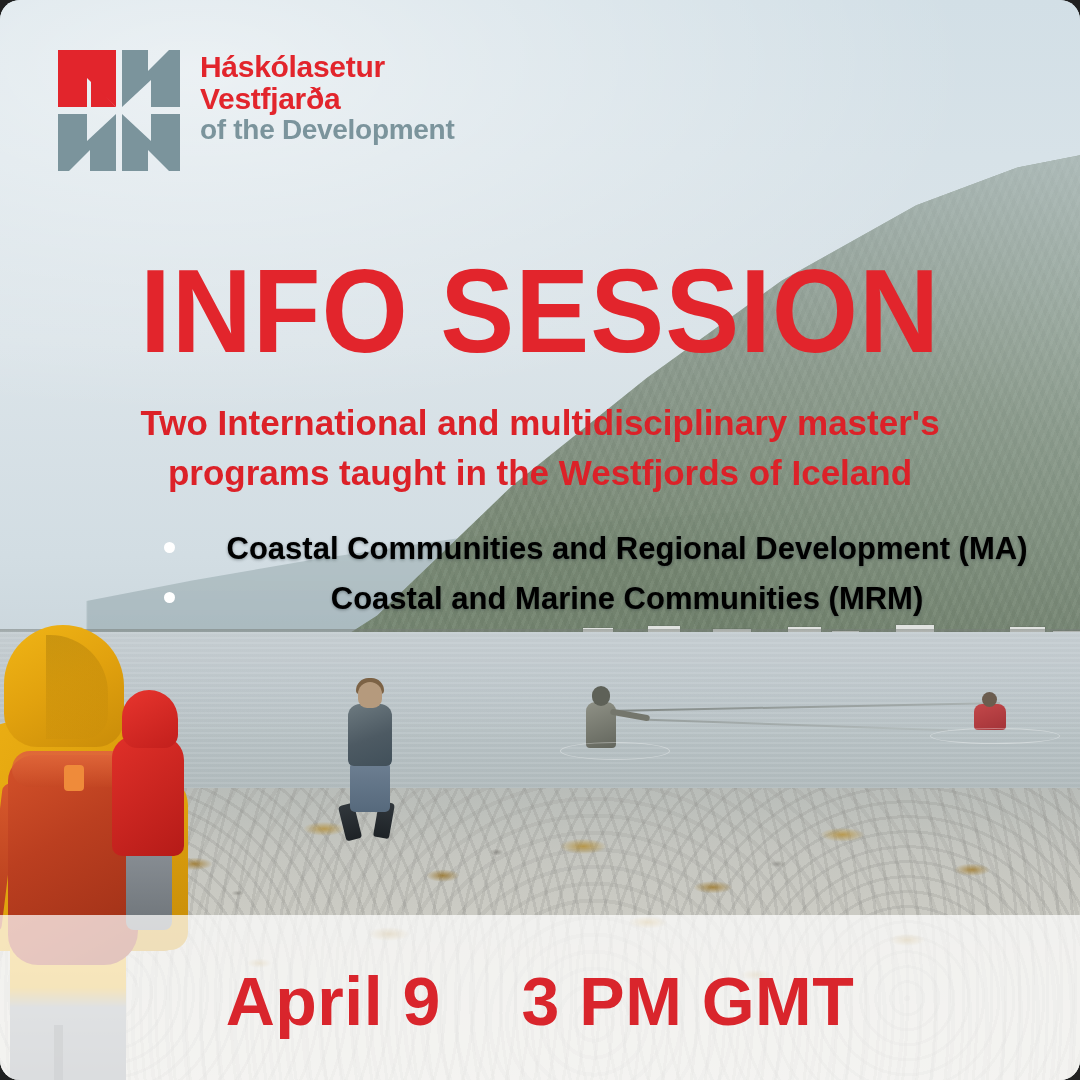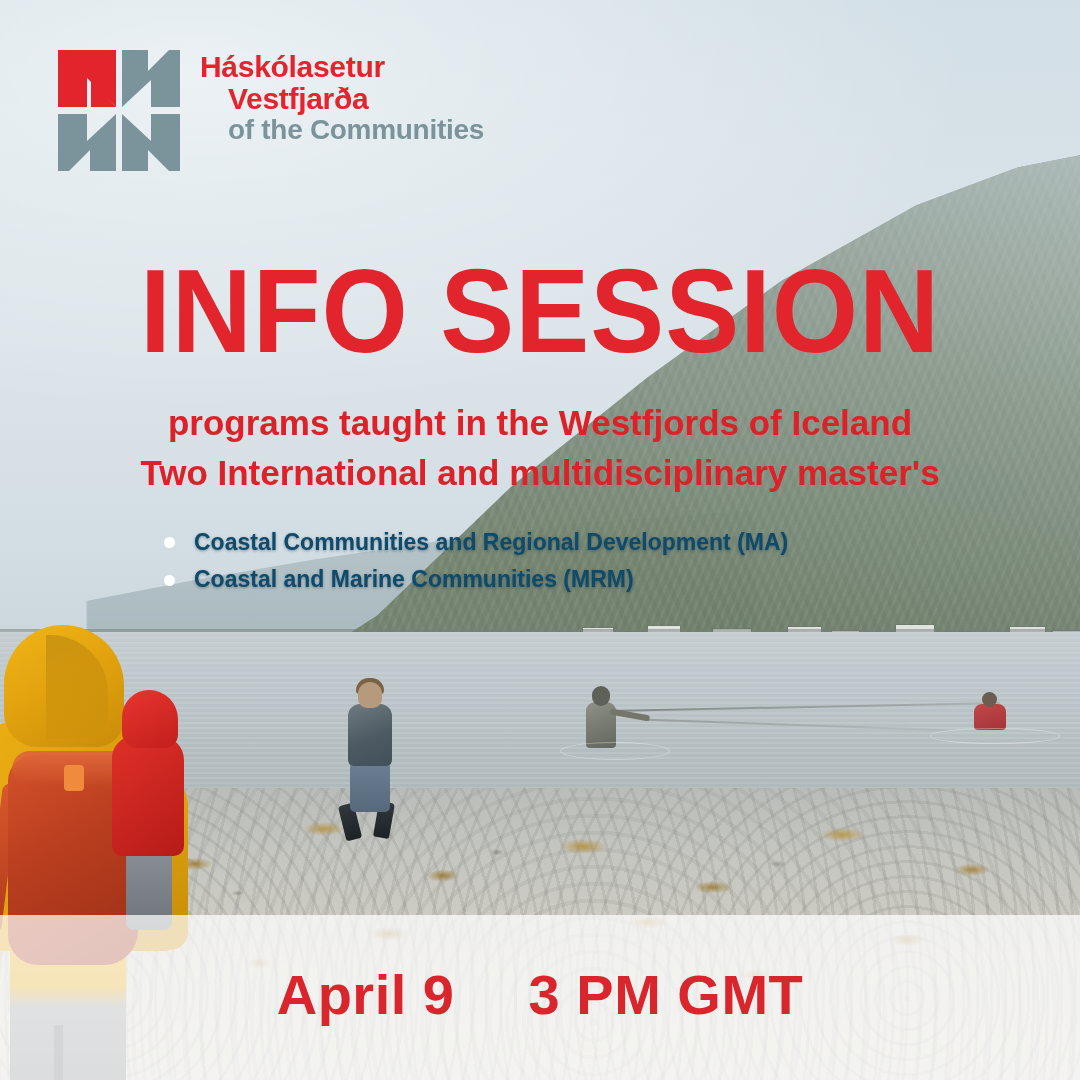--- a/index.html
+++ b/index.html
@@ -4,20 +4,21 @@
 <style>
   * { margin:0; padding:0; box-sizing:border-box; }
   html,body{ background:#202020; }
   body{ font-family:"Liberation Sans", sans-serif; }
 
   #poster{
     position:relative;
     width:1080px; height:1080px;
     overflow:hidden;
     background:#c9d6dd;
+    border-radius:20px;
   }
 
   
   .photo{ position:absolute; inset:0; overflow:hidden; }
 
   
   .sky{
     position:absolute; left:0; top:0; width:100%; height:66%;
     background:
       linear-gradient(180deg,#d2dfe6 0%,#d7e2e8 22%,#dbe4e9 48%,#d2dde3 78%,#c6d2d8 100%);
@@ -283,21 +284,21 @@
   .q svg{ display:block; width:100%; height:100%; }
   .q.tl{ left:0; top:0; }
   .q.tr{ left:64px; top:0; }
   .q.bl{ left:0; top:64px; }
   .q.br{ left:64px; top:64px; }
 
   .logo-text{ padding-top:2px; line-height:1.0; }
   .logo-text .l{ display:block; font-weight:700; letter-spacing:-.3px; }
   .logo-text .red{ color:#e2252c; font-size:30px; }
   .logo-text .gray{ color:#7b949c; font-size:28px; }
-  .logo-text .l + .l{ margin-top:2px;margin-left:28px; }
+  .logo-text .l + .l{ margin-top:2px; }
 
   
   .headline{
     position:absolute; left:0; top:252px; width:100%;
     text-align:center;
     color:#e2252c;
     font-size:118px; font-weight:700;
     letter-spacing:1px;
     line-height:1;
     transform:scaleX(.94);
@@ -305,37 +306,38 @@
   .subtitle{
     position:absolute; left:90px; top:398px; width:900px;
     text-align:center;
     color:#dc2128;
     font-size:35px; font-weight:700;
     line-height:1.42;
   }
   .bullets{
     position:absolute; left:160px; top:524px; width:900px;
     list-style:none;
-    color:#0c4a6e;
-    font-size:23px; font-weight:700;
+    color:#000000;
+    font-size:31px; font-weight:700;
     line-height:1.62;
     text-shadow:0 1px 3px rgba(40,50,55,.45);
+    text-align:center;
   }
   .bullets li{ position:relative; padding-left:34px; }
   .bullets li .dot{
     position:absolute; left:4px; top:.58em;
     width:11px; height:11px; border-radius:50%;
     background:#ffffff;
   }
 
   .datetime{
     position:absolute; left:0; top:962px; width:100%;
     text-align:center;
     color:#d9252c;
-    font-size:56px; font-weight:700;
+    font-size:68px; font-weight:700;
     letter-spacing:.5px;
   }
   .datetime .gap{ display:inline-block; width:42px; }
 </style>
 </head>
 <body>
 
 <div id="poster">
 
   <div class="photo">
@@ -444,29 +446,29 @@
       <div class="q br">
         <svg viewBox="0 0 58 57" xmlns="http://www.w3.org/2000/svg">
           <path d="M0 57 H26 V36 L47 57 H58 V0 H29 L29 27 L0 0 Z" fill="#7b949c"></path>
         </svg>
       </div>
     </div>
 
     <div class="logo-text">
       <span class="l red">Háskólasetur</span>
       <span class="l red">Vestfjarða</span>
-      <span class="l gray">of the Communities</span>
+      <span class="l gray">of the Development</span>
     </div>
   </div>
 
   <div class="headline">INFO SESSION</div>
 
   <div class="subtitle">
+    <span style="display: block;">Two International and multidisciplinary master's</span>
     <span style="display: block;">programs taught in the Westfjords of Iceland</span>
-    <span style="display: block;">Two International and multidisciplinary master's</span>
   </div>
 
   <ul class="bullets">
     <li>
       <span class="dot"></span>
       <span>Coastal Communities and Regional Development (MA)</span>
     </li>
     <li>
       <span class="dot"></span>
       <span>Coastal and Marine Communities (MRM)</span>

